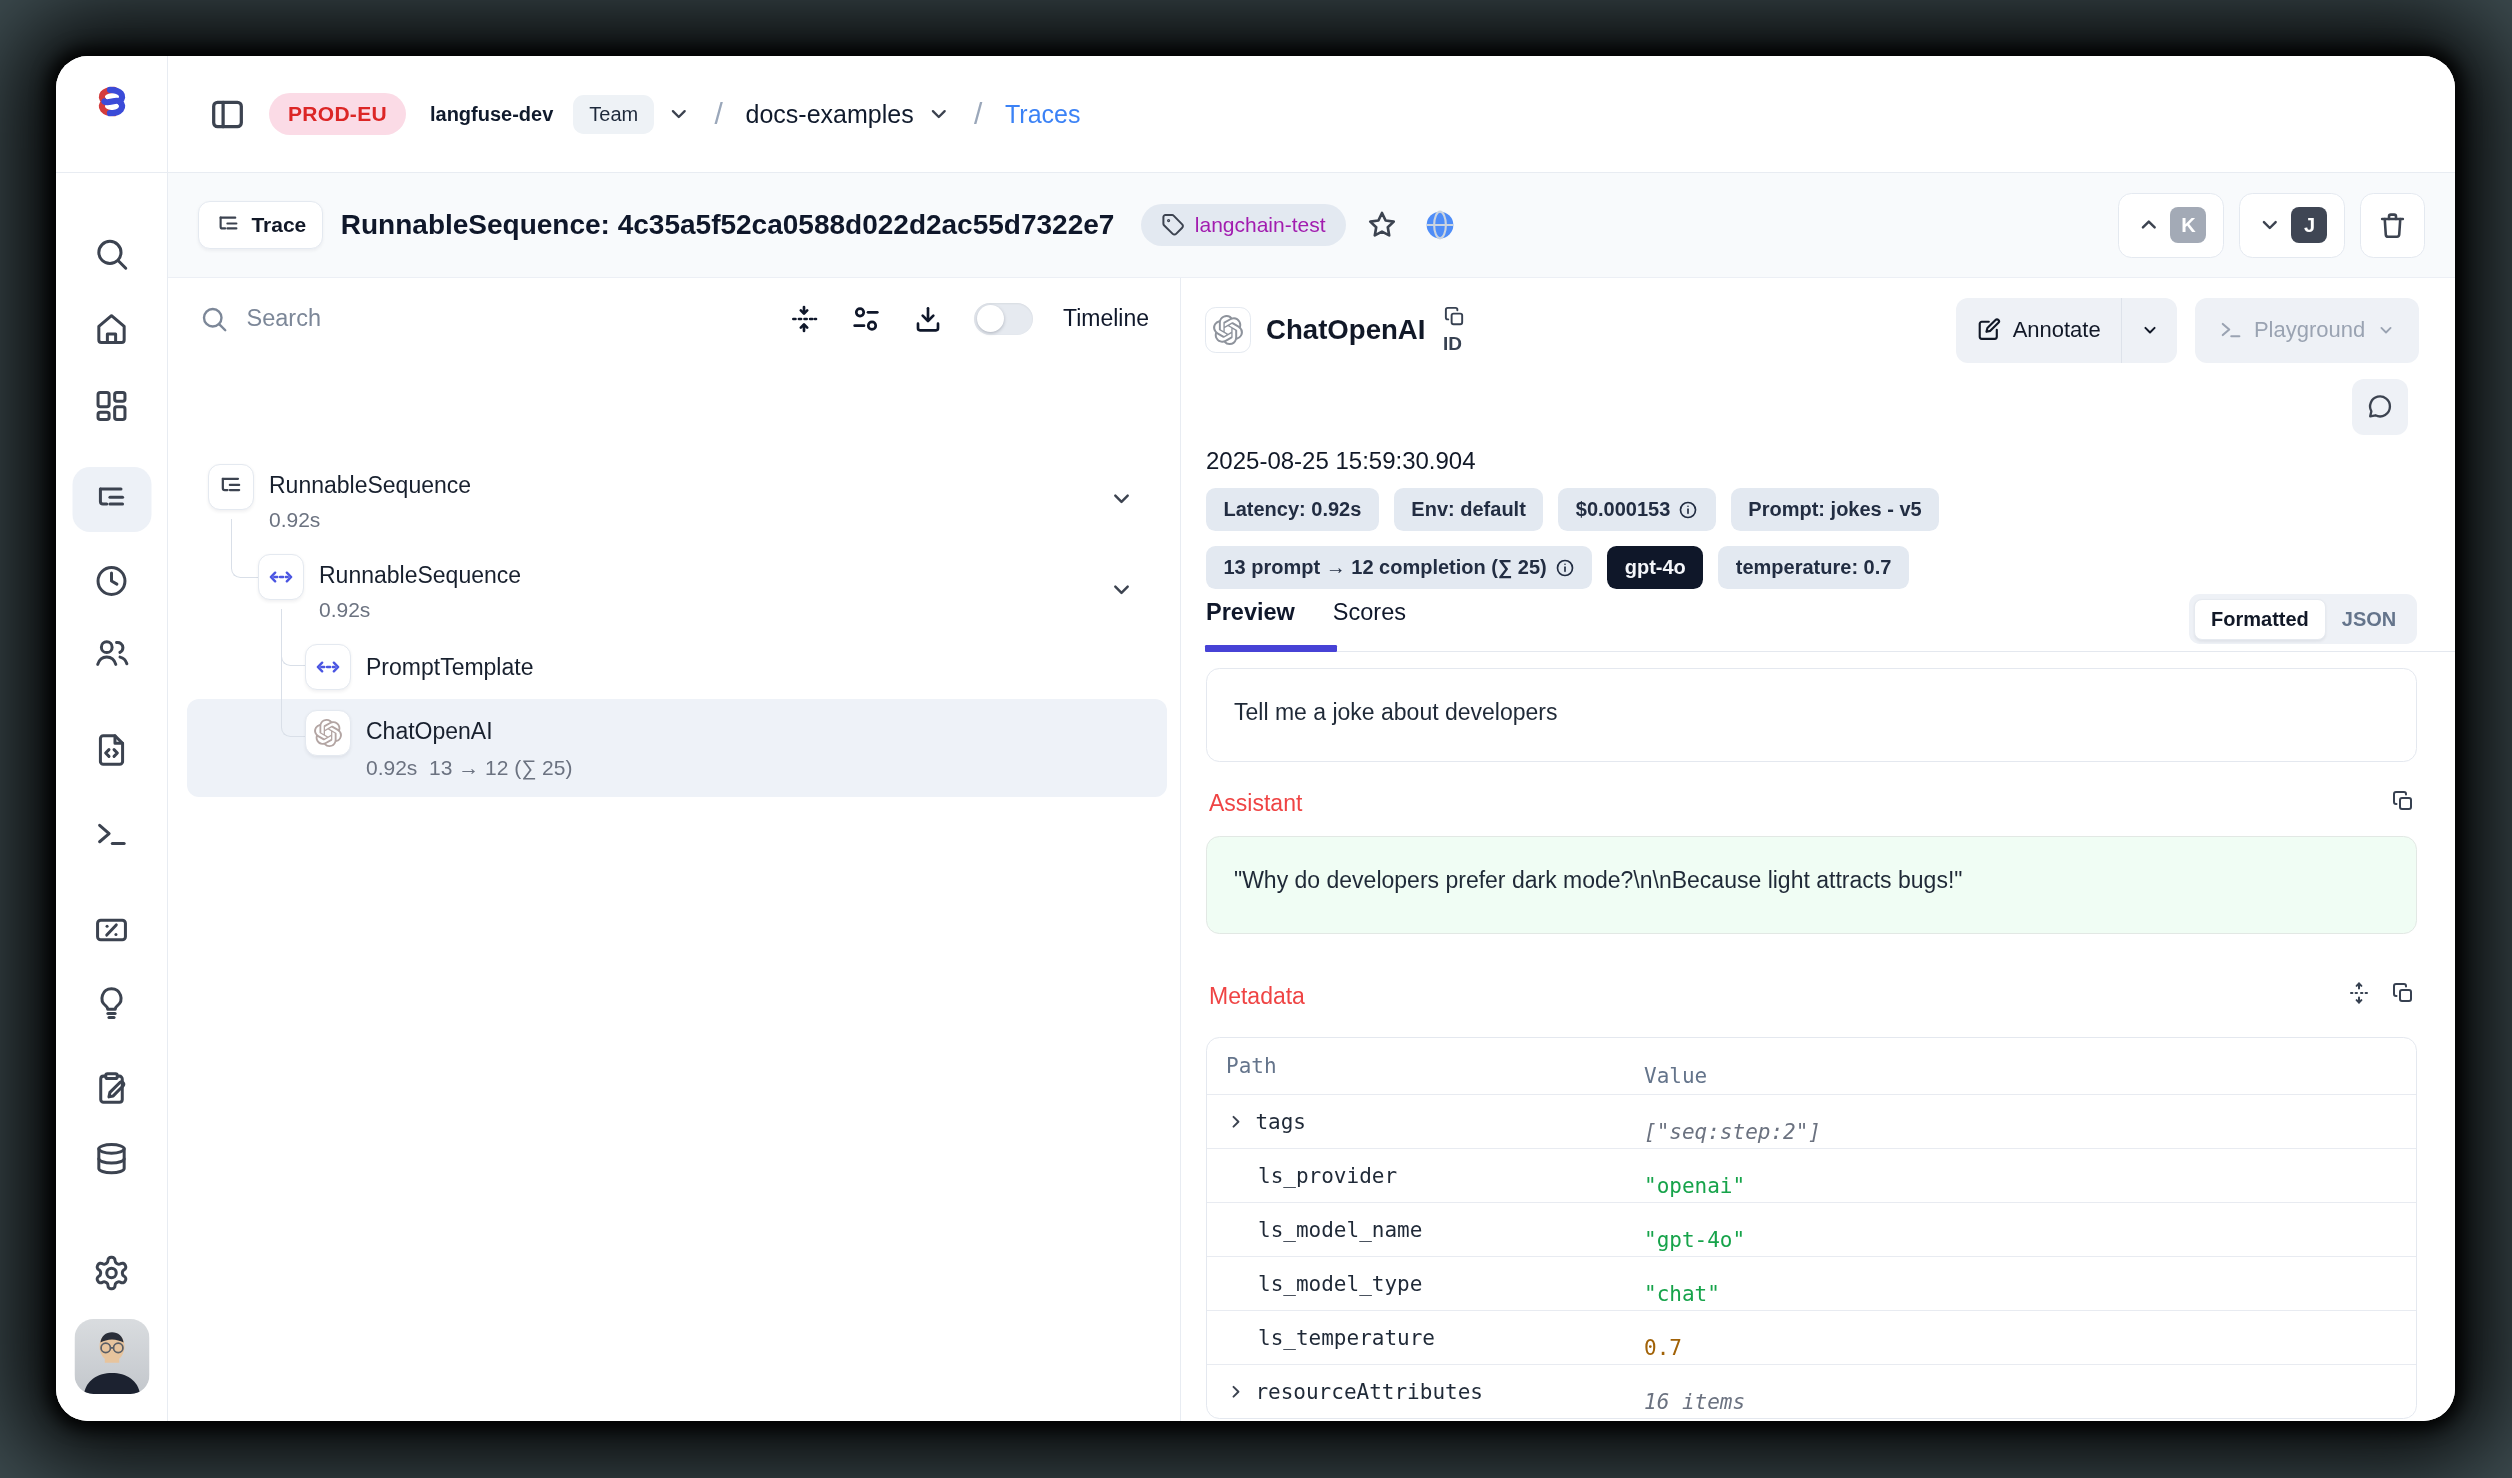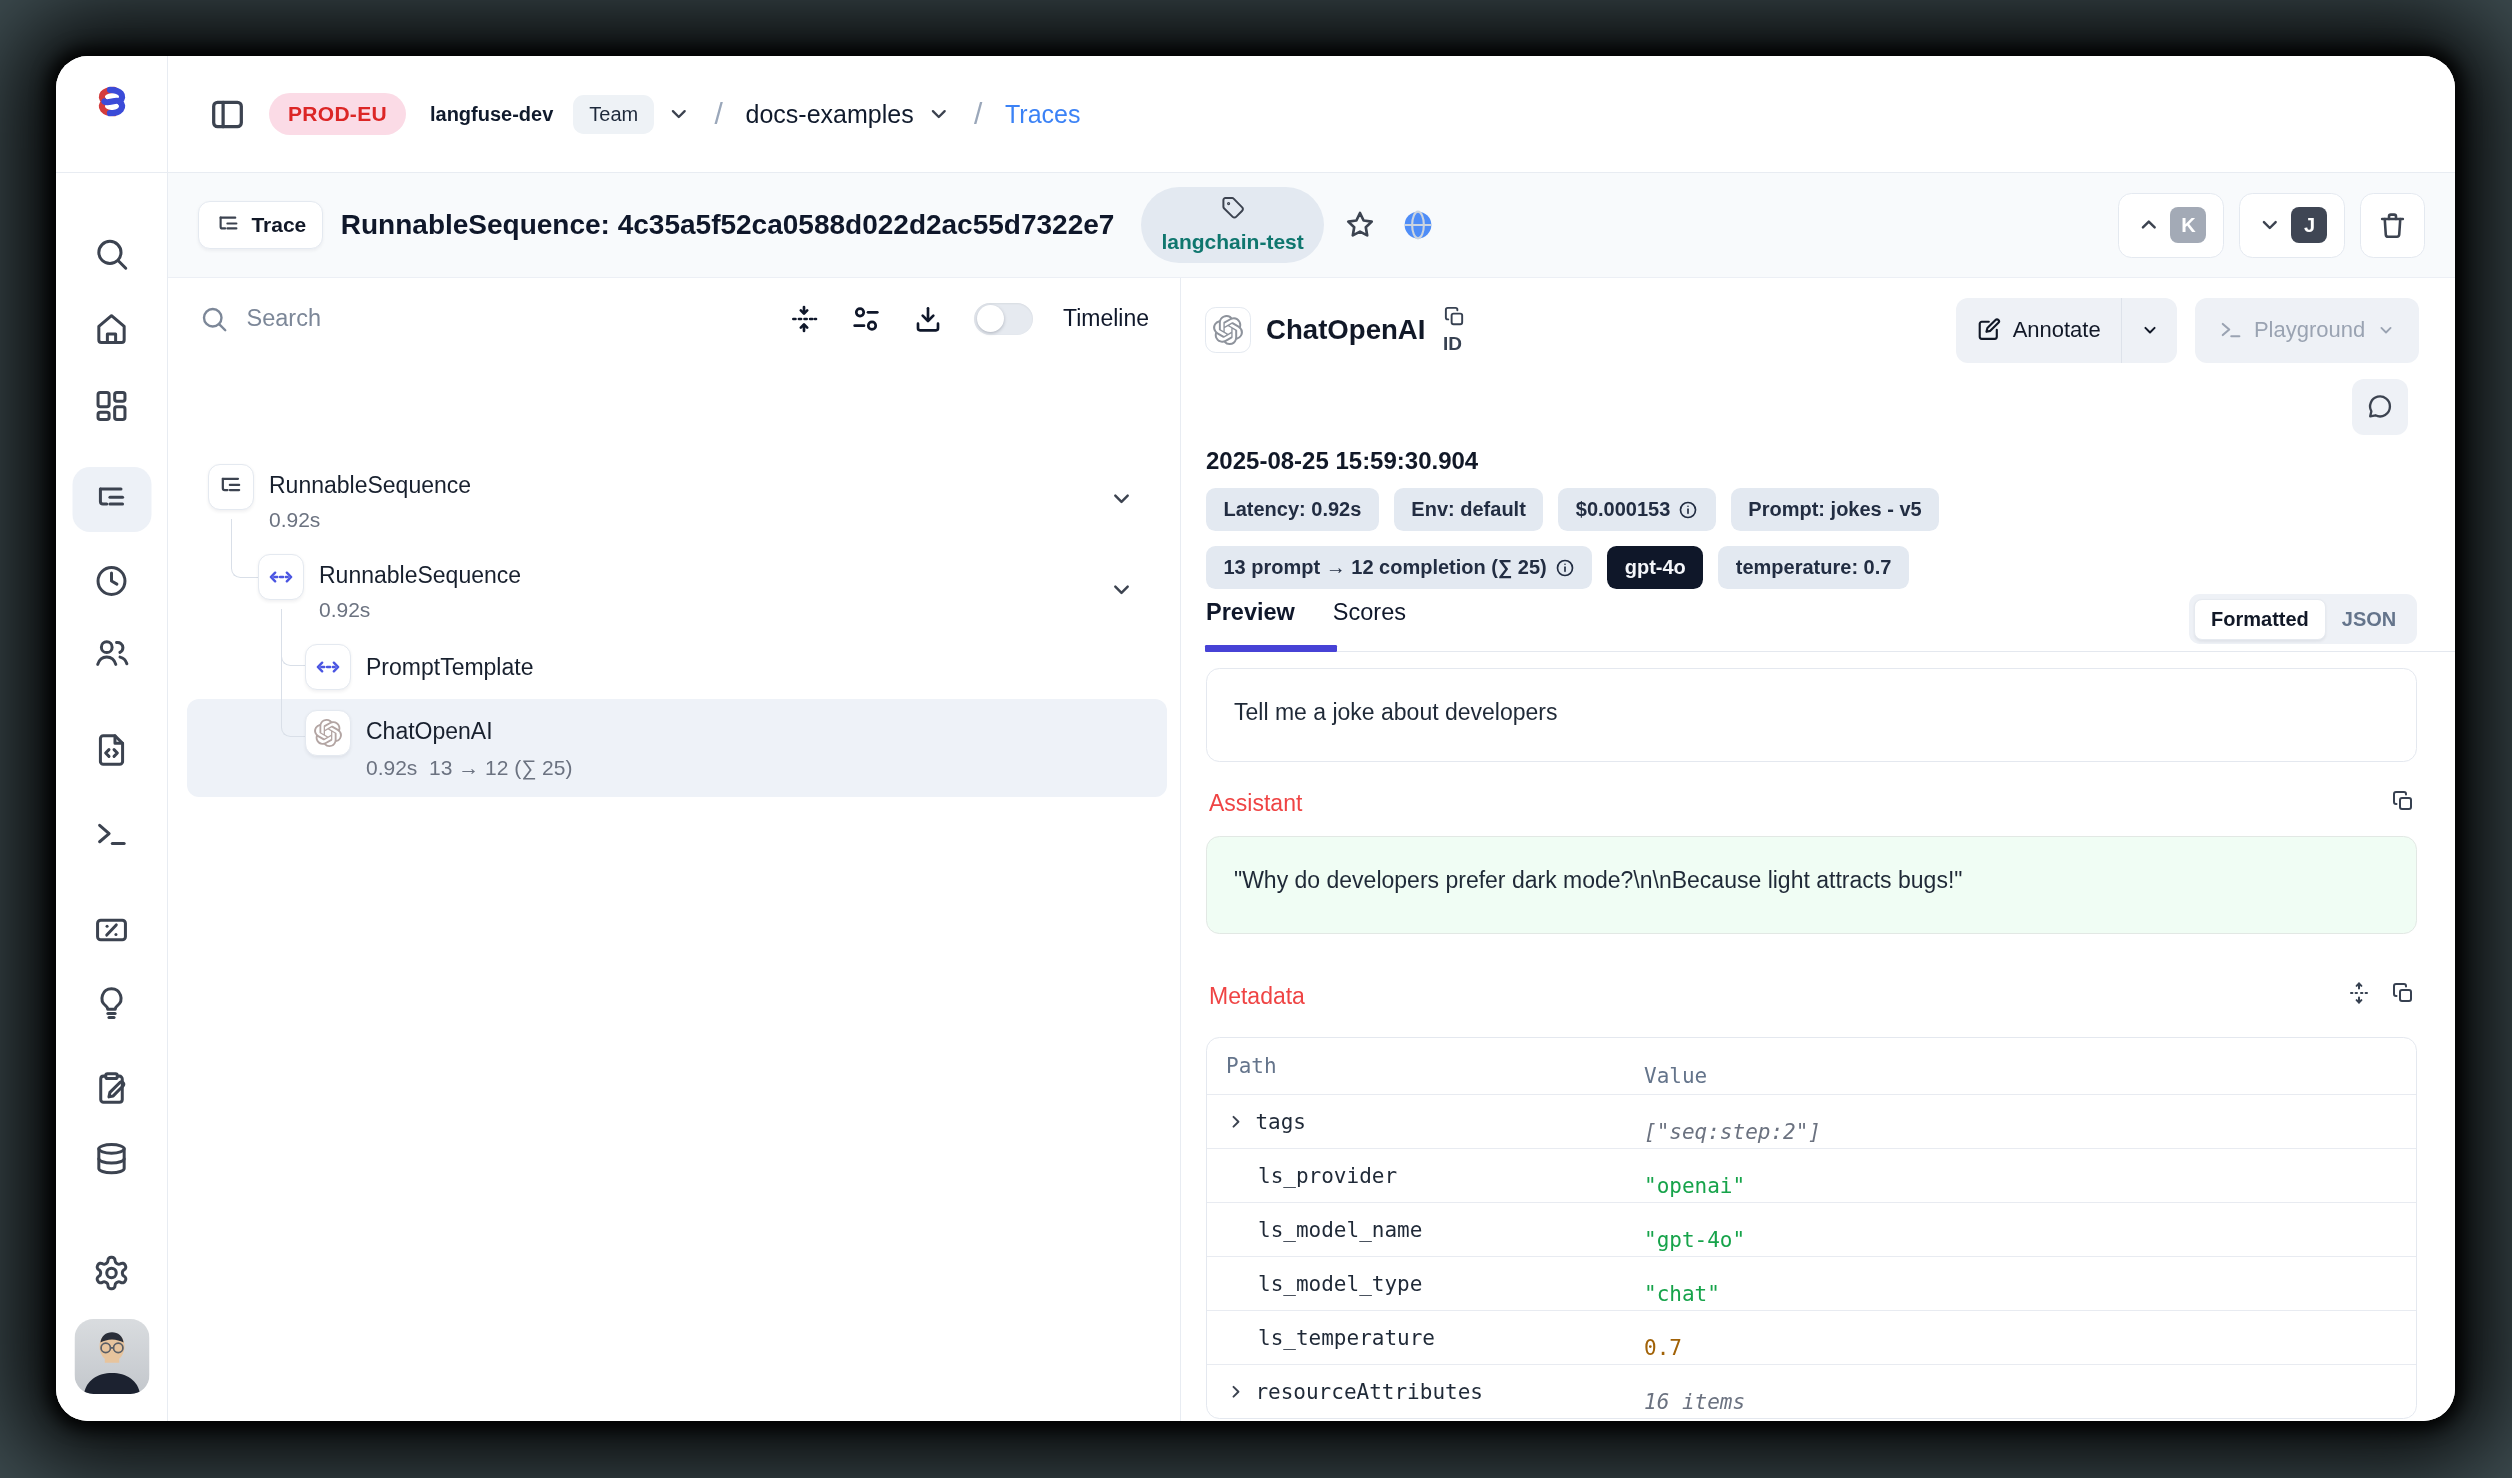--- a/index.html
+++ b/index.html
@@ -34,21 +34,21 @@
   .crumb-caret svg, .caret-sm svg { width:25.6px; height:25.6px; }
   .slash { color:#9aa7ba; font-size:30px; font-weight:300; transform:rotate(0deg); padding:0 2.7px; }
   .crumb-project { font-size:25px; font-weight:500; color:#101a2c; }
   .crumb-page { font-size:25px; font-weight:400; color:#3b82f6; }
 
   
   .titleband { position:absolute; left:112px; top:117px; right:0; height:105px; background:#f8fafc; border-bottom:1.3px solid #eceff5; display:flex; align-items:center; padding:0 30px 0 30px; }
   .badge-trace { display:flex; align-items:center; gap:9.4px; background:#fff; border:1.3px solid #e4e9f0; border-radius:12px; padding:9.4px 16px; font-size:21px; font-weight:600; color:#111827; box-shadow:0 1.3px 3.4px rgba(15,23,42,.05); }
   .badge-trace svg { width:27px; height:27px; }
   .trace-title { font-size:28px; font-weight:700; color:#0f172a; margin-left:17.5px; white-space:nowrap; }
-  .chip-tag { display:flex; align-items:center; gap:9.4px; background:#e3e9f1; color:#0f766e; font-size:21px; font-weight:700; padding:9.4px 20px; border-radius:672px; margin-left:27px;flex-direction:column; }
+  .chip-tag { display:flex; align-items:center; gap:9.4px; background:#e3e9f1; color:#a21caf; font-size:21px; font-weight:400; padding:9.4px 20px; border-radius:672px; margin-left:27px; }
   .chip-tag svg { width:24px; height:24px; }
   .iconbtn-bare { width:43px; height:43px; display:flex; align-items:center; justify-content:center; margin-left:15px; }
   .iconbtn-bare svg { width:32px; height:32px; }
   .titleband .spacer { flex:1; }
   .kbtn { display:flex; align-items:center; justify-content:center; gap:9.4px; width:106px; height:65px; background:#fff; border:1.3px solid #e4e9f0; border-radius:13.4px; margin-left:15px; }
   .kbtn svg { width:25.6px; height:25.6px; }
   .keycap { width:36px; height:36px; border-radius:8px; display:flex; align-items:center; justify-content:center; color:#fff; font-size:20px; font-weight:700; }
   .keycap.gray { background:#a3aab6; }
   .keycap.dark { background:#3f4654; }
   .sqbtn { width:65px; height:65px; background:#fff; border:1.3px solid #e4e9f0; border-radius:13.4px; display:flex; align-items:center; justify-content:center; margin-left:15px; }
@@ -98,21 +98,21 @@
   .splitbtn .main { display:flex; align-items:center; gap:10.8px; padding:0 20px; font-size:22px; font-weight:500; color:#111827; }
   .splitbtn .main svg { width:25.6px; height:25.6px; }
   .splitbtn .sep { width:1.3px; background:#dde2ea; margin:0; }
   .splitbtn .caret { display:flex; align-items:center; padding:0 17.5px; color:#111827; }
   .splitbtn .caret svg { width:20px; height:20px; }
   .btn.muted { color:#9aa3b2; }
   .btn.muted svg { stroke:#9aa3b2; }
   .commentbtn { position:absolute; right:47px; top:101px; width:56px; height:56px; background:#eef1f6; border-radius:12px; display:flex; align-items:center; justify-content:center; }
   .commentbtn svg { width:28px; height:28px; }
 
-  .timestamp { position:absolute; left:24px; top:169px; font-size:24px; font-weight:700; color:#111827; }
+  .timestamp { position:absolute; left:24px; top:169px; font-size:24px; font-weight:400; color:#111827; }
   .badgerow { position:absolute; left:24px; display:flex; gap:15px;border-radius:20px; }
   .badge { display:flex; align-items:center; gap:8px; background:#e3e9f1; color:#222d42; border-radius:9.4px; height:43px; padding:0 17.5px; font-size:20px; font-weight:600; white-space:nowrap; }
   .badge svg { width:20px; height:20px; stroke:#222d42; }
   .badge.dark { background:#0f1729; color:#f4f6fa; }
 
   .tabsrow { position:absolute; left:24px; top:321px; display:flex; gap:38px; }
   .tab { font-size:23.5px; color:#0f172a; padding-bottom:17.5px; }
   .tab.active { font-weight:600; }
   .tab-underline { position:absolute; left:23px; top:367px; width:132px; height:6.7px; background:#4742d6; border-radius:1.3px; }
   .tabs-divider { position:absolute; left:23px; top:373px; right:0px; height:1.3px; background:#e4e8ef; }

